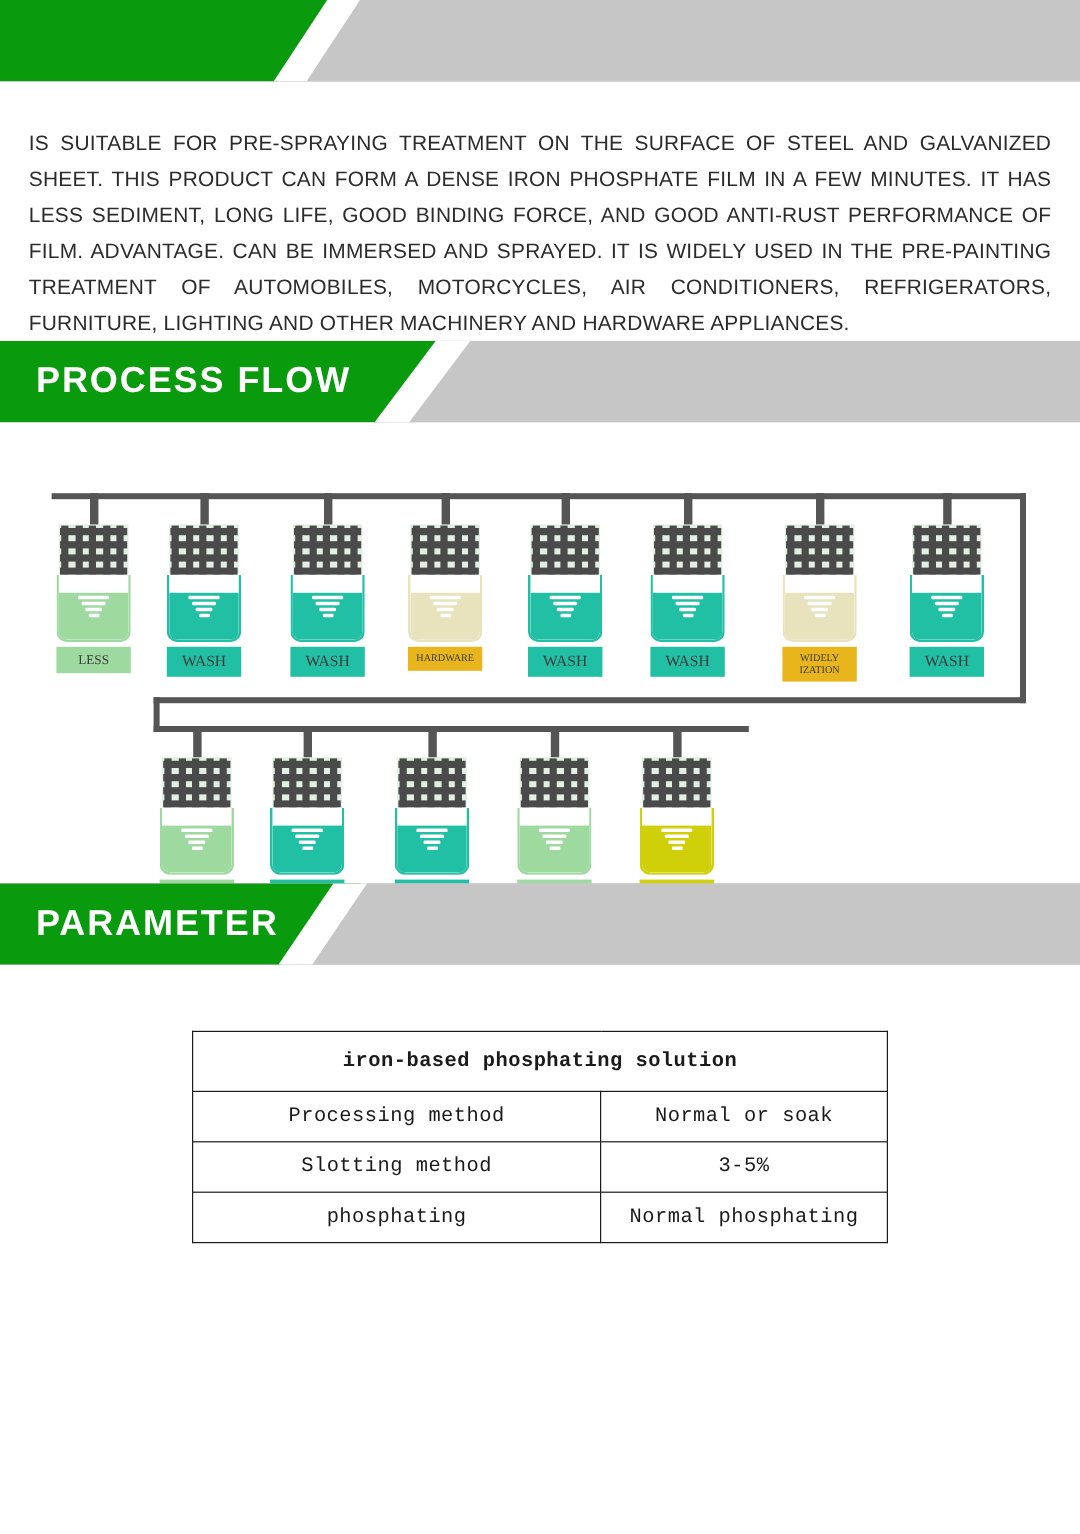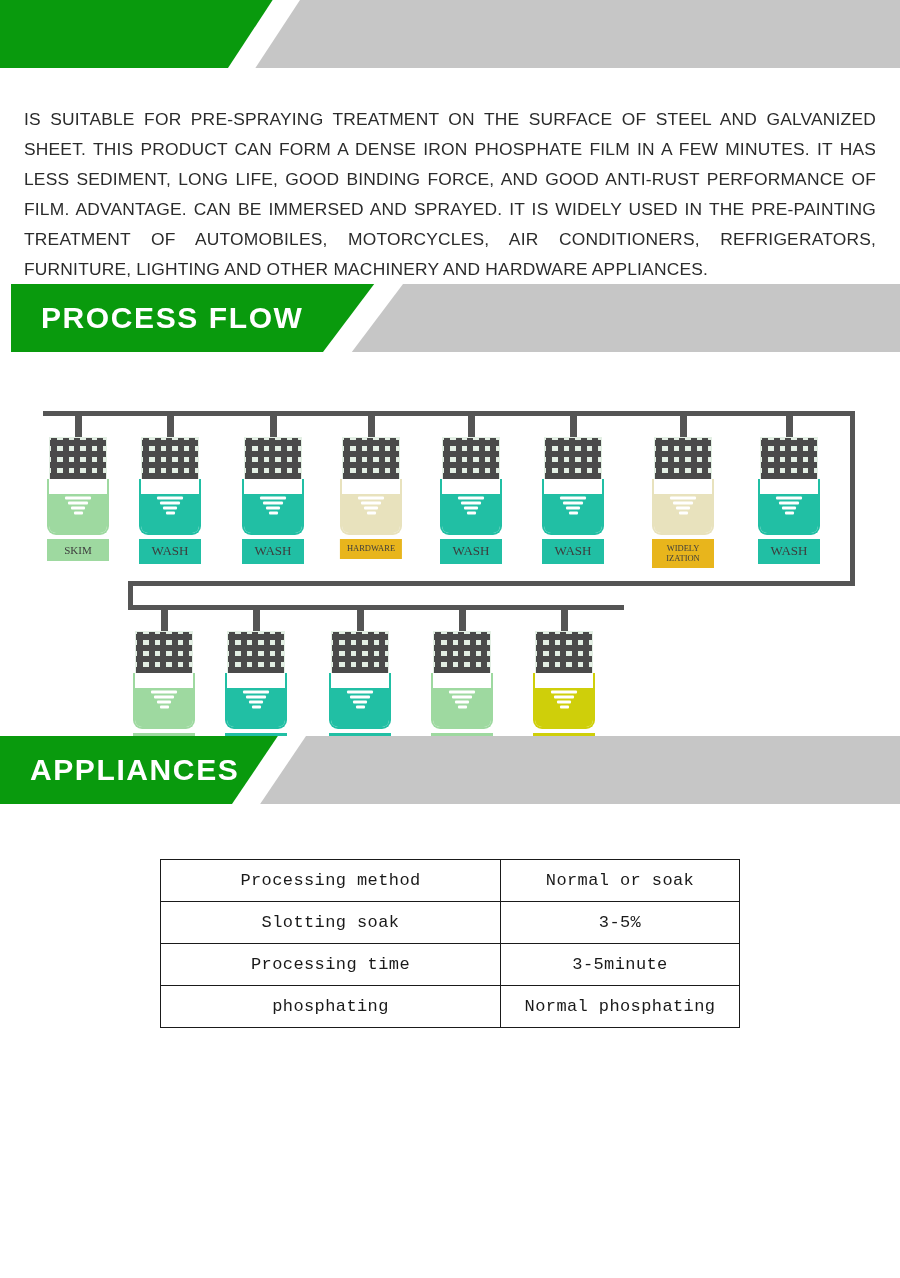--- a/index.html
+++ b/index.html
@@ -59,21 +59,21 @@
     width: 852px;
     text-align: justify;
     text-align-last: left;
     font-size: 17.4px;
     line-height: 30px;
     color: #2b2b2b;
     letter-spacing: 0.2px;
   }
 
   
-  #process-section { position: relative; height: 452px; padding-left: 11px; }
+  #process-section { position: relative; height: 452px; }
   #flow-canvas { position: absolute; left: 0; top: 0; width: 900px; height: 452px; }
 
   .rail { position: absolute; background: #555555; }
 
   .station { position: absolute; width: 0; height: 0; }
 
   .hanger {
     position: absolute;
     width: 7px;
     background: #555555;
@@ -210,21 +210,21 @@
         </div>
         <div class="tank" style="top: 195px; border-color: rgb(158, 217, 160);">
           <div class="liquid" style="background: rgb(158, 217, 160);"></div>
           <div class="funnel">
             <i></i>
             <i></i>
             <i></i>
             <i></i>
           </div>
         </div>
-        <div class="tag" style="top: 255px; background: rgb(158, 217, 160); font-size: 11px;">SKIM</div>
+        <div class="tag" style="top: 255px; background: rgb(158, 217, 160); font-size: 11px;">LESS</div>
       </div>
       <div class="station" style="left: 170px; top: 0px;">
         <div class="hanger" style="top: 127px; height: 46px;"></div>
         <div class="basket" style="top: 153px;">
           <div class="vbar" style="left: 2px;"></div>
           <div class="vbar" style="left: 13.5px;"></div>
           <div class="vbar" style="left: 25px;"></div>
           <div class="vbar" style="left: 36.5px;"></div>
           <div class="vbar" style="left: 48px;"></div>
           <div class="hbar" style="top: 3px;"></div>
@@ -509,35 +509,34 @@
         </div>
         <div class="tag" style="top: 449px; background: rgb(207, 207, 10); font-size: 12px;">SPRAY</div>
       </div>
     </div>
 </section>
 
 <section id="parameter-section">
   <div class="banner" id="banner-parameter">
     <div class="green"></div>
     <div class="slash"></div>
-    <div class="btitle">APPLIANCES</div>
+    <div class="btitle">PARAMETER</div>
   </div>
   <table id="param-table">
     <tbody>
+        <tr>
+          <td class="head" colspan="2">iron-based phosphating solution</td>
+        </tr>
         <tr>
           <td class="label">Processing method</td>
           <td>Normal or soak</td>
         </tr>
         <tr>
-          <td class="label">Slotting soak</td>
+          <td class="label">Slotting method</td>
           <td>3-5%</td>
-        </tr>
-        <tr>
-          <td class="label">Processing time</td>
-          <td>3-5minute</td>
         </tr>
         <tr>
           <td class="label">phosphating</td>
           <td>Normal phosphating</td>
         </tr>
       </tbody>
   </table>
 </section>
 
 </body></html>

